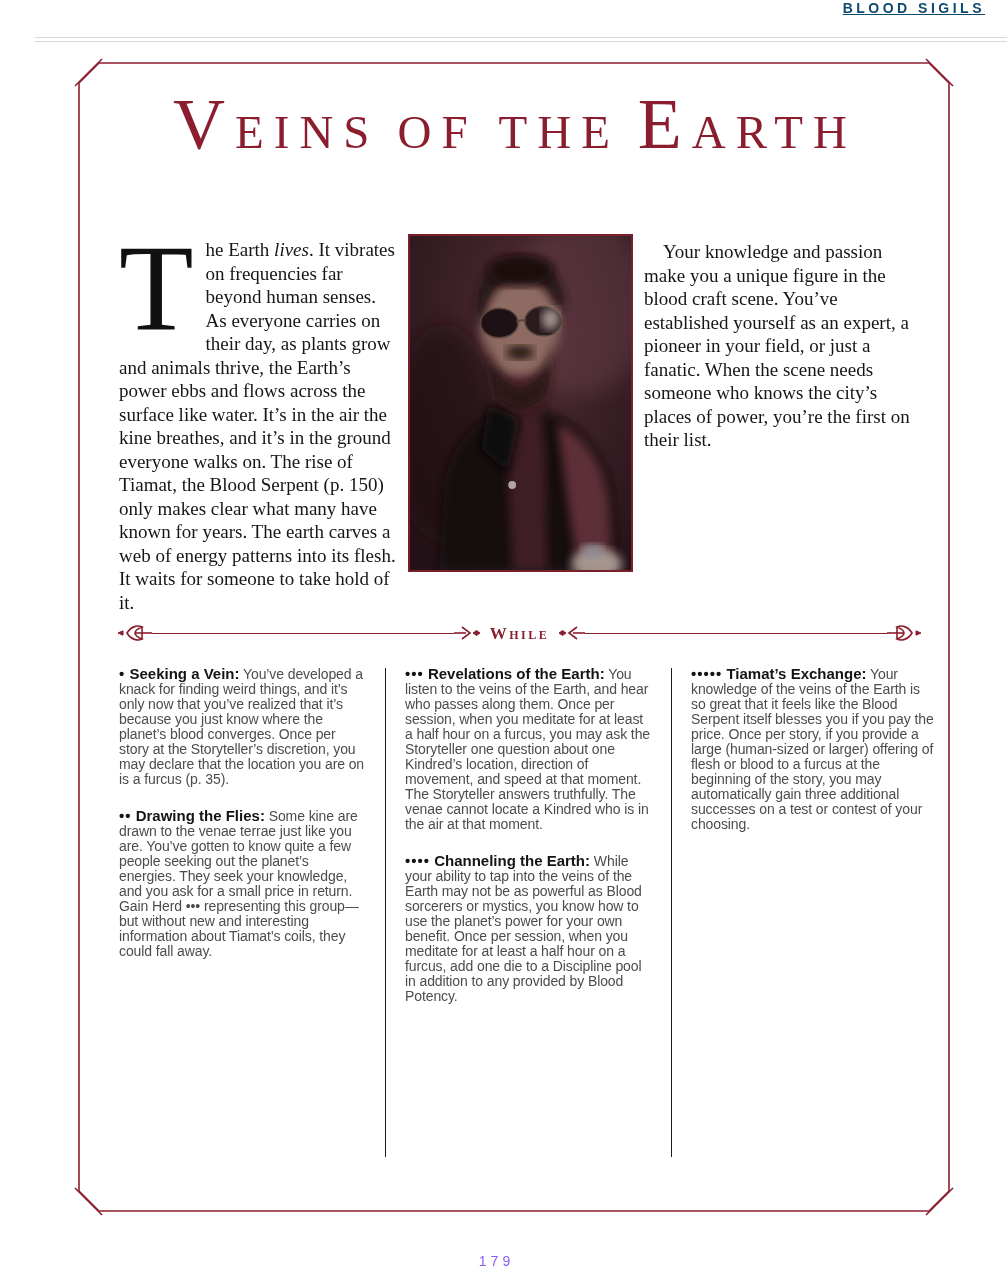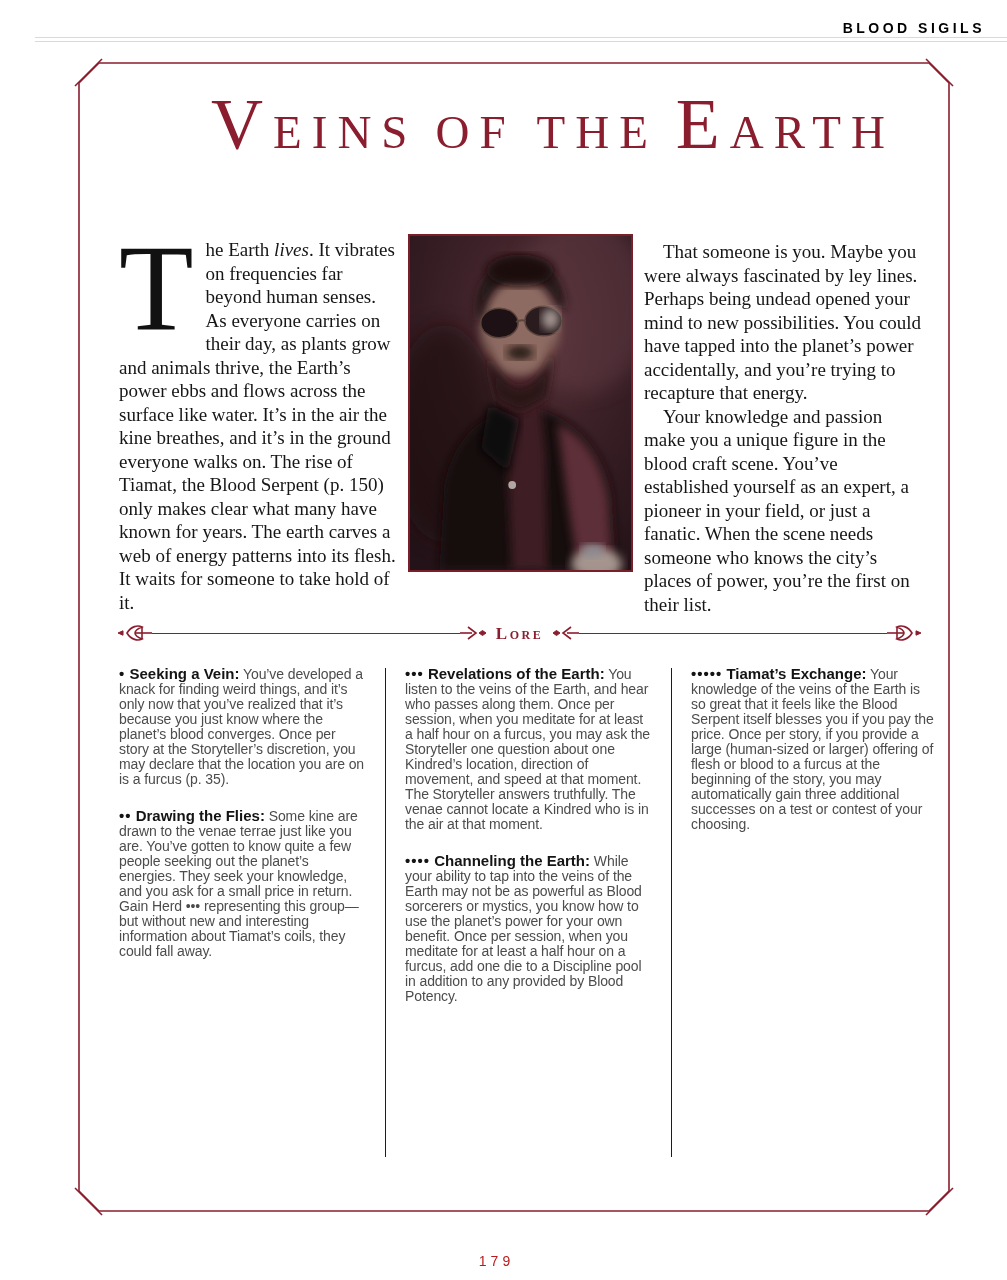--- a/index.html
+++ b/index.html
@@ -2,34 +2,34 @@
 <html><head>
 <meta charset="utf-8">
 <style>
   html,body{margin:0;padding:0;}
   body{
     width:1007px;height:1280px;position:relative;background:#ffffff;
     font-family:"Liberation Serif",serif;color:#161616;overflow:hidden;
   }
   
   .running-header{
-    position:absolute;top:20px;right:22px;
+    position:absolute;top:0;right:22px;
     font-family:"Liberation Sans",sans-serif;font-weight:bold;
-    font-size:14px;letter-spacing:3.5px;color:#000000;
+    font-size:14px;letter-spacing:3.5px;color:#0c4a6e;text-decoration:underline;
   }
   .header-rule{
     position:absolute;top:37px;left:35px;right:0;height:3px;
     border-top:1px solid #d9d9d9;border-bottom:1px solid #d9d9d9;
   }
   
   .frame-svg{position:absolute;left:72px;top:56px;}
   
   .chapter-title{
     position:absolute;left:80px;top:88px;width:870px;text-align:center;
-    color:#8b1e2e;font-family:"Liberation Serif",serif;white-space:nowrap;padding-left:38px;
+    color:#8b1e2e;font-family:"Liberation Serif",serif;white-space:nowrap;
   }
   .chapter-title .big{font-size:72px;line-height:1;letter-spacing:10px;}
   .chapter-title .small{font-size:47px;line-height:1;letter-spacing:10px;}
   .chapter-title .wordgap{display:inline-block;width:18px;}
   
   .intro-col{
     position:absolute;width:281px;
     font-size:19px;line-height:23.5px;color:#161616;text-align:left;
   }
   .intro-left{left:119px;top:238px;}
@@ -68,21 +68,21 @@
   .lore-col{width:247px;flex:none;}
   .col-rule{flex:none;width:1px;background:#1c1c1c;height:489px;margin:2px 19px 0 19px;}
   .lore-entry{margin:0 0 21px 0;}
   .lore-entry p{margin:0;}
   .entry-head{font-weight:bold;color:#141414;font-size:15px;letter-spacing:0;}
   .entry-head .dots{letter-spacing:1px;}
   
   .page-number{
     position:absolute;left:0;right:14px;top:1253px;text-align:center;
     font-family:"Liberation Sans",sans-serif;font-size:14px;
-    letter-spacing:4px;color:#b91c1c;
+    letter-spacing:4px;color:#8b5cf6;
   }
 </style>
 </head>
 <body>
 
 <div class="running-header">BLOOD SIGILS</div>
 <div class="header-rule"></div>
 
 <svg class="frame-svg" width="884" height="1162" viewBox="0 0 884 1162">
   <g stroke="#8b1e2e" stroke-width="1.6" fill="none">
@@ -141,42 +141,41 @@
 
     <path d="M80,170 L112,185 L100,240 L72,215 Z" fill="#0f070a" filter="url(#soft)"></path>
     <circle cx="104" cy="252" r="4" fill="#c8c0ba" opacity="0.85"></circle>
 
     <ellipse cx="190" cy="332" rx="26" ry="16" fill="#b9aaa2" opacity="0.85" filter="url(#soft)"></ellipse>
     <rect x="175" y="312" width="22" height="14" rx="4" fill="#8d8d93" opacity="0.9" filter="url(#soft)"></rect>
   </svg>
 </div>
 
 <div class="intro-col intro-right">
-  <p>That someone is you. Maybe you were always fascinated by ley lines. Perhaps being undead opened your mind to new possibilities. You could have tapped into the planet’s power accidentally, and you’re trying to recapture that energy.</p>
   <p>Your knowledge and passion make you a unique figure in the blood craft scene. You’ve established yourself as an expert, a pioneer in your field, or just a fanatic. When the scene needs someone who knows the city’s places of power, you’re the first on their list.</p>
 </div>
 
 <div class="lore-divider">
   <svg class="orn" width="34" height="20" viewBox="0 0 34 20">
     <g fill="#8b1e2e" stroke="#8b1e2e">
       <path d="M0,10 L5,7.8 L5,12.2 Z"></path>
       <path d="M9,10 C13,3 20,2 24,4 C19,6 17,8 17,10 C17,12 19,14 24,16 C20,18 13,17 9,10 Z" fill="none" stroke-width="1.6"></path>
       <line x1="24" y1="4" x2="24" y2="16" stroke-width="1.6"></line>
       <line x1="17" y1="10" x2="34" y2="10" stroke-width="1.6"></line>
     </g>
   </svg>
   <div class="grow"></div>
   <svg class="orn" width="26" height="20" viewBox="0 0 26 20">
     <g stroke="#8b1e2e" fill="#8b1e2e">
       <line x1="0" y1="10" x2="12" y2="10" stroke-width="1.6"></line>
       <path d="M8,4 L16,10 L8,16" fill="none" stroke-width="1.6"></path>
       <path d="M19,10 L22.5,7.5 L26,10 L22.5,12.5 Z"></path>
     </g>
   </svg>
-  <span class="label">Lore</span>
+  <span class="label">While</span>
   <svg class="orn" width="26" height="20" viewBox="0 0 26 20">
     <g stroke="#8b1e2e" fill="#8b1e2e">
       <path d="M0,10 L3.5,7.5 L7,10 L3.5,12.5 Z"></path>
       <path d="M18,4 L10,10 L18,16" fill="none" stroke-width="1.6"></path>
       <line x1="14" y1="10" x2="26" y2="10" stroke-width="1.6"></line>
     </g>
   </svg>
   <div class="grow"></div>
   <svg class="orn" width="34" height="20" viewBox="0 0 34 20">
     <g fill="#8b1e2e" stroke="#8b1e2e">

